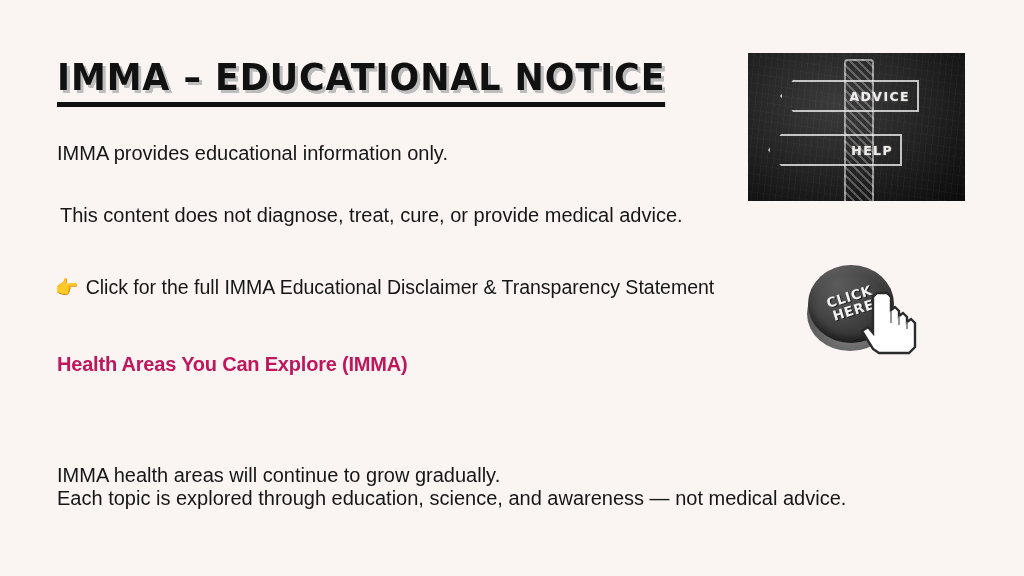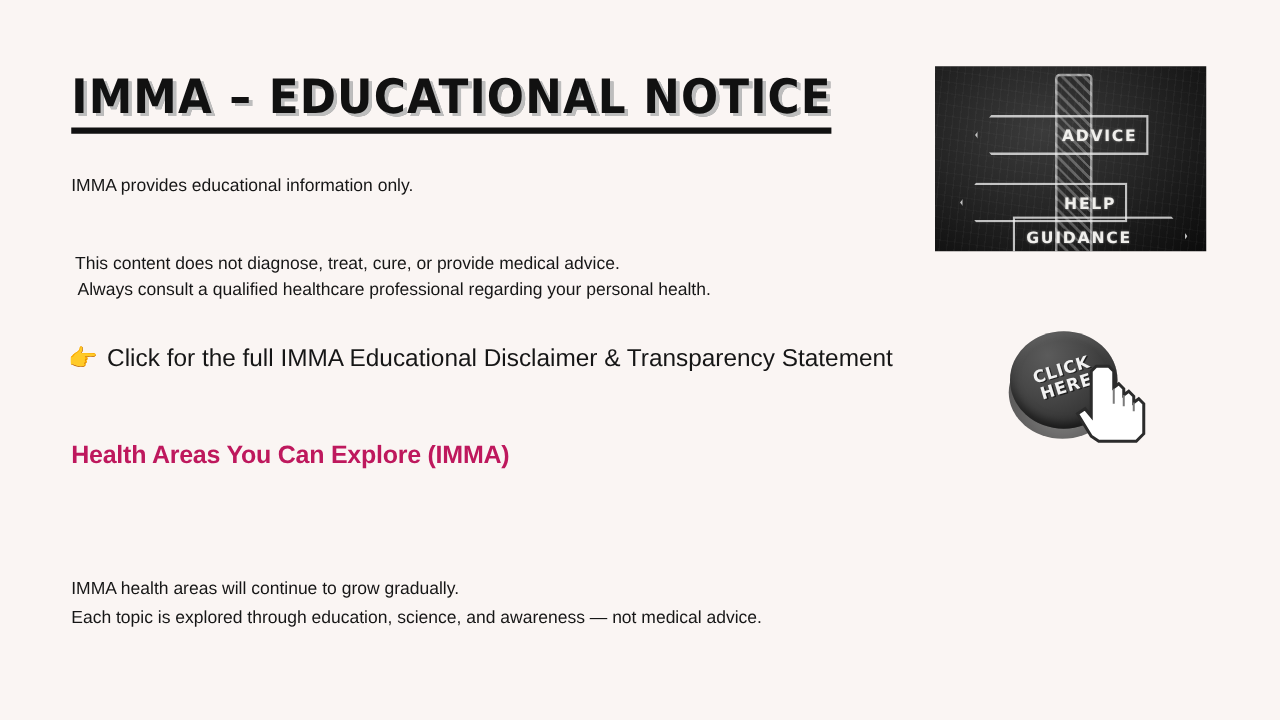--- a/index.html
+++ b/index.html
@@ -40,21 +40,21 @@
     text-shadow: 3px 3px 0 #bdbdbd, 3px 3px 0 #9a9a9a;
     white-space: nowrap;
     padding-bottom: 6px;
     border-bottom: 5px solid #111111;
     display: inline-block;
   }
 
   
   .body-line {
     position: absolute;
-    font-size: 14px;
+    font-size: 20px;
     color: #161616;
     line-height: 1.42;
     white-space: nowrap;
   }
   .p1 { left: 57px; top: 139px; }
   .p2 { left: 60px; top: 167px; margin-top: 34px; }
   .p3 { left: 62px; top: 222px; }
 
   .link-line {
     position: absolute;
@@ -122,21 +122,20 @@
     height: 28px;
     border: 2px solid rgba(240,240,240,0.78);
     display: flex;
     align-items: center;
     color: #f0efec;
     font-family: "DejaVu Sans", sans-serif;
     font-weight: bold;
     font-size: 12.5px;
     letter-spacing: 1.4px;
     text-shadow: 0 0 2px rgba(255,255,255,0.45);
-    margin-top: 12px;
   }
   .sp-left {
     justify-content: flex-end;
     padding-right: 7px;
     clip-path: polygon(0% 50%, 13px 0%, 100% 0%, 100% 100%, 13px 100%);
   }
   .sp-right {
     justify-content: flex-start;
     padding-left: 9px;
     clip-path: polygon(0% 0%, calc(100% - 13px) 0%, 100% 50%, calc(100% - 13px) 100%, 0% 100%);
@@ -204,21 +203,20 @@
 <div class="slide">
 
   <div class="title-wrap">
     <div class="title">IMMA – EDUCATIONAL NOTICE</div>
   </div>
 
   <div class="body-line p1">IMMA provides educational information only.</div>
 
   <div class="body-line p2">This content does not diagnose, treat, cure, or provide medical advice.</div>
 
-  <div class="body-line p3">Always consult a qualified healthcare professional regarding your personal health.</div>
 
   <div class="link-line">
     <span class="point-emoji">👉</span>
     <span>Click for the full IMMA Educational Disclaimer &amp; Transparency Statement</span>
   </div>
 
   <div class="section-heading">Health Areas You Can Explore (IMMA)</div>
 
   <div class="body-line p4">IMMA health areas will continue to grow gradually.</div>
 
@@ -230,23 +228,20 @@
 
     <div class="sp-sign sp-left sp-advice">
       <span>ADVICE</span>
     </div>
 
 
     <div class="sp-sign sp-left sp-help">
       <span>HELP</span>
     </div>
 
-    <div class="sp-sign sp-right sp-guidance">
-      <span>GUIDANCE</span>
-    </div>
   </div>
 
   <div class="click-btn-wrap">
     <div class="click-btn-base"></div>
     <div class="click-btn">
       <div class="click-btn-label">
         <div>CLICK</div>
         <div>HERE</div>
       </div>
     </div>

